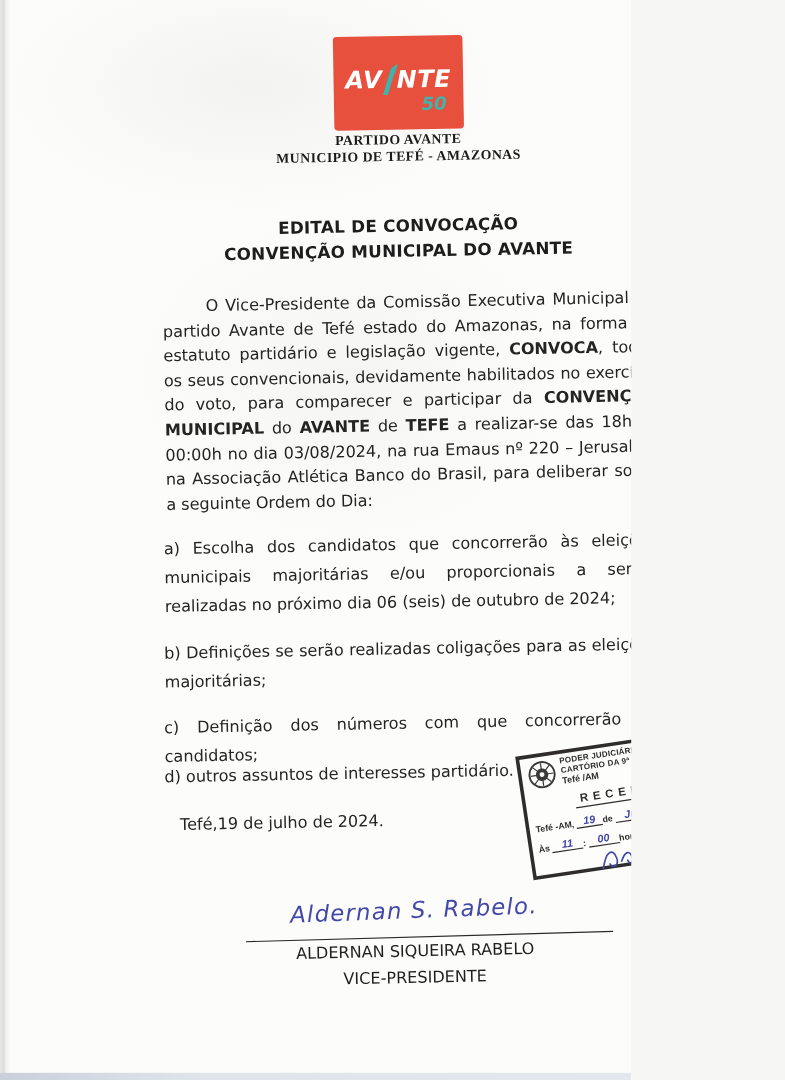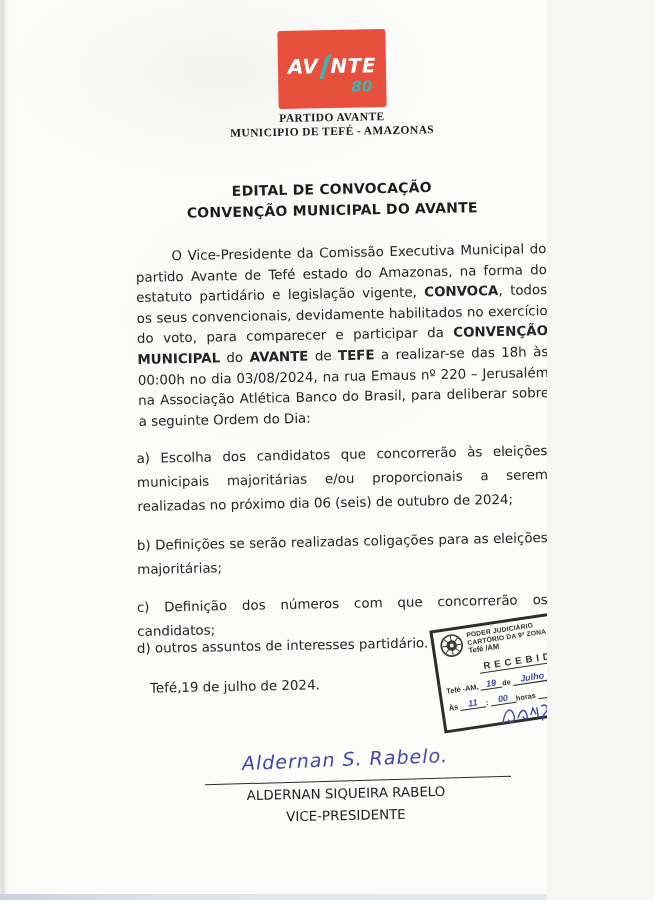--- a/index.html
+++ b/index.html
@@ -16,21 +16,20 @@
     background:#f6f6f4;
     overflow:hidden;
   }
   .page{
     position:relative;width:526px;height:900px;
     background:
       radial-gradient(ellipse 300px 150px at 40% 8%, rgba(225,225,222,.35), rgba(0,0,0,0) 70%),
       radial-gradient(ellipse 260px 200px at 55% 35%, rgba(228,228,225,.3), rgba(0,0,0,0) 70%),
       #fcfcfb;
     overflow:hidden;
-    padding-left:21px;
   }
   
   .edge-left{position:absolute;left:0;top:0;width:9px;height:100%;
     background:linear-gradient(to right,#e9e9e7 0,#dcdcda 3px,#efefed 5px,rgba(252,252,251,0) 9px);}
   .edge-bottom{position:absolute;left:0;bottom:0;width:100%;height:6px;
     background:linear-gradient(to right,#c9d0da,#dfe4eb 30%,#e3e8ef);}
   
   .logo-box{
     position:absolute;left:278px;top:30px;width:108px;height:78px;
     background:var(--logo-red);border-radius:3px;
@@ -131,21 +130,21 @@
 
   <div class="logo-box">
     <div class="logo-word">
       <span>AV</span>
       <svg class="logo-arrow" viewBox="0 0 14 26">
         <polygon points="1,26 8,4 12,4 5,26" fill="#3fb3ae"></polygon>
         <polygon points="8,4 14,0 11,9" fill="#3fb3ae"></polygon>
       </svg>
       <span>NTE</span>
     </div>
-    <div class="logo-num">80</div>
+    <div class="logo-num">50</div>
   </div>
 
   <div class="center-col hdr">
     <div class="l">PARTIDO AVANTE</div>
     <div class="l">MUNICIPIO DE TEFÉ - AMAZONAS</div>
   </div>
 
   <div class="center-col doc-title">
     <div class="l">EDITAL DE CONVOCAÇÃO</div>
     <div class="l">CONVENÇÃO MUNICIPAL DO AVANTE</div>

